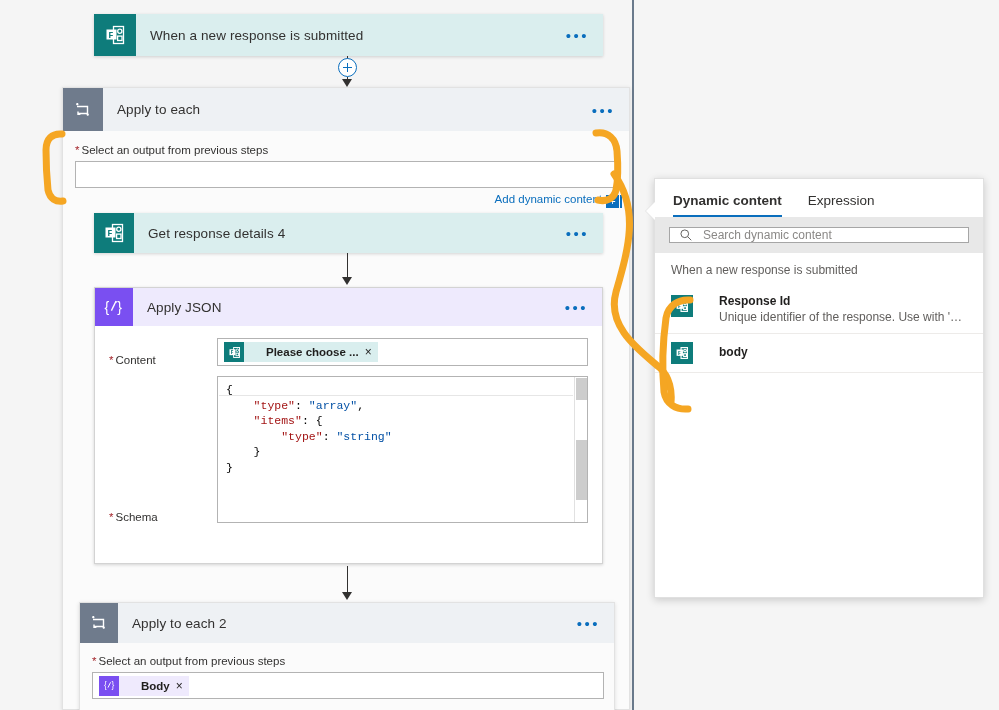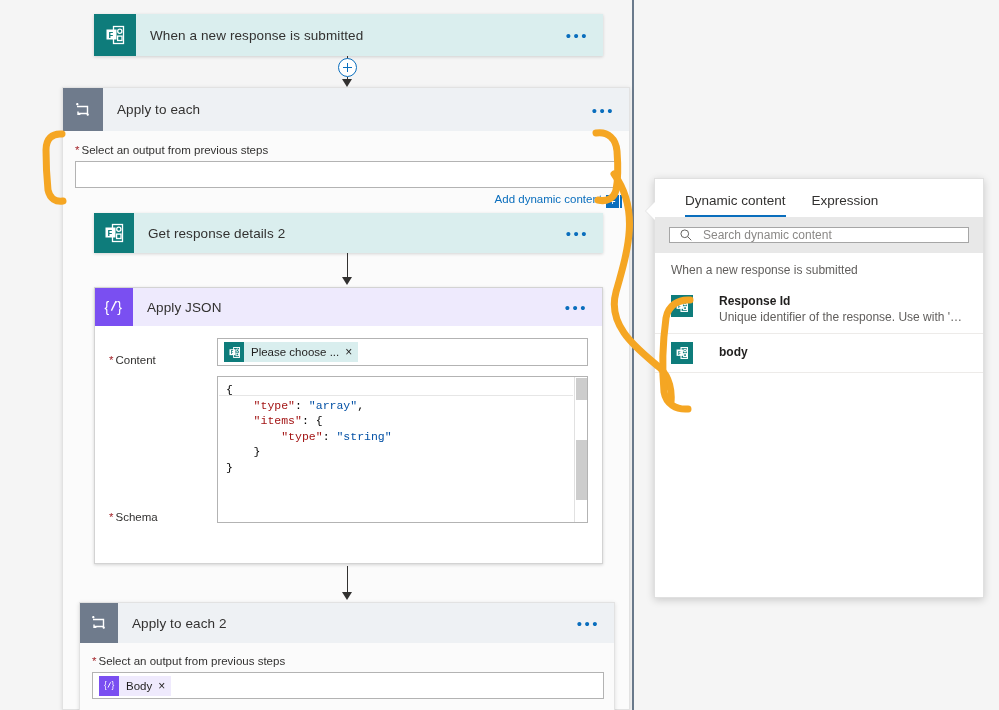--- a/index.html
+++ b/index.html
@@ -181,21 +181,21 @@
   }
   .token .tok-ic {
     width: 20px; height: 20px;
     display:flex; align-items:center; justify-content:center;
     flex:0 0 20px;
   }
   .token.teal { background: #d9eeee; }
   .token.teal .tok-ic { background: #0e7c7b; }
   .token.purple { background: #efeafd; }
   .token.purple .tok-ic { background: #7a4ff1; }
-  .token .tok-label { padding: 0 6px 0 7px; white-space: nowrap; }
+  .token .tok-label { padding: 0 6px 0 22px; white-space: nowrap; font-weight: bold; }
   .token .tok-x { padding-right: 6px; font-size: 12px; color:#201f1e; cursor:pointer; line-height:1; }
 
   
   .code-box {
     position: relative;
     border: 1px solid #b3b3b3;
     background: #fff;
     height: 147px;
     overflow: hidden;
   }
@@ -265,21 +265,21 @@
     padding: 14px 18px 0 18px;
   }
   .dyn-tab {
     font-size: 13.5px;
     color: #323130;
     padding-bottom: 9px;
     margin-right: 26px;
     cursor:pointer;
     position:relative;
   }
-  .dyn-tab.active { font-weight: normal; margin-left: 12px; }
+  .dyn-tab.active { font-weight: bold; }
   .dyn-tab.active::after {
     content:"";
     position:absolute; left:0; right:0; bottom:0;
     height: 2px; background:#0a6ebd;
   }
   .dyn-search-wrap {
     background: #e8e8e8;
     padding: 10px 14px;
   }
   .dyn-search {
@@ -396,21 +396,21 @@
     <div class="card-head head-teal">
       <div class="card-icon">
         <svg class="ic" width="22" height="22" viewBox="0 0 22 22">
           <rect x="2.5" y="5.5" width="10" height="10" fill="#ffffff"></rect>
           <text x="4.6" y="13.6" font-family="Liberation Sans, sans-serif" font-size="9" font-weight="bold" fill="#0e7c7b">F</text>
           <rect x="9.5" y="2.5" width="10" height="17" fill="none" stroke="#ffffff" stroke-width="1.3"></rect>
           <circle cx="15.8" cy="7.2" r="2.1" fill="none" stroke="#ffffff" stroke-width="1.3"></circle>
           <rect x="13.6" y="12.1" width="4.4" height="4.4" fill="none" stroke="#ffffff" stroke-width="1.3"></rect>
         </svg>
       </div>
-      <div class="card-title">Get response details 2</div>
+      <div class="card-title">Get response details 4</div>
       <div class="ellipsis">•••</div>
     </div>
   </div>
 
   <div class="conn-line" style="left:347px; top:253px; height:26px;"></div>
   <div class="arrow-head" style="left:342px; top:277px;"></div>
 
   <div class="card" id="parsejson-card">
     <div class="card-head head-purple">
       <div class="card-icon">

